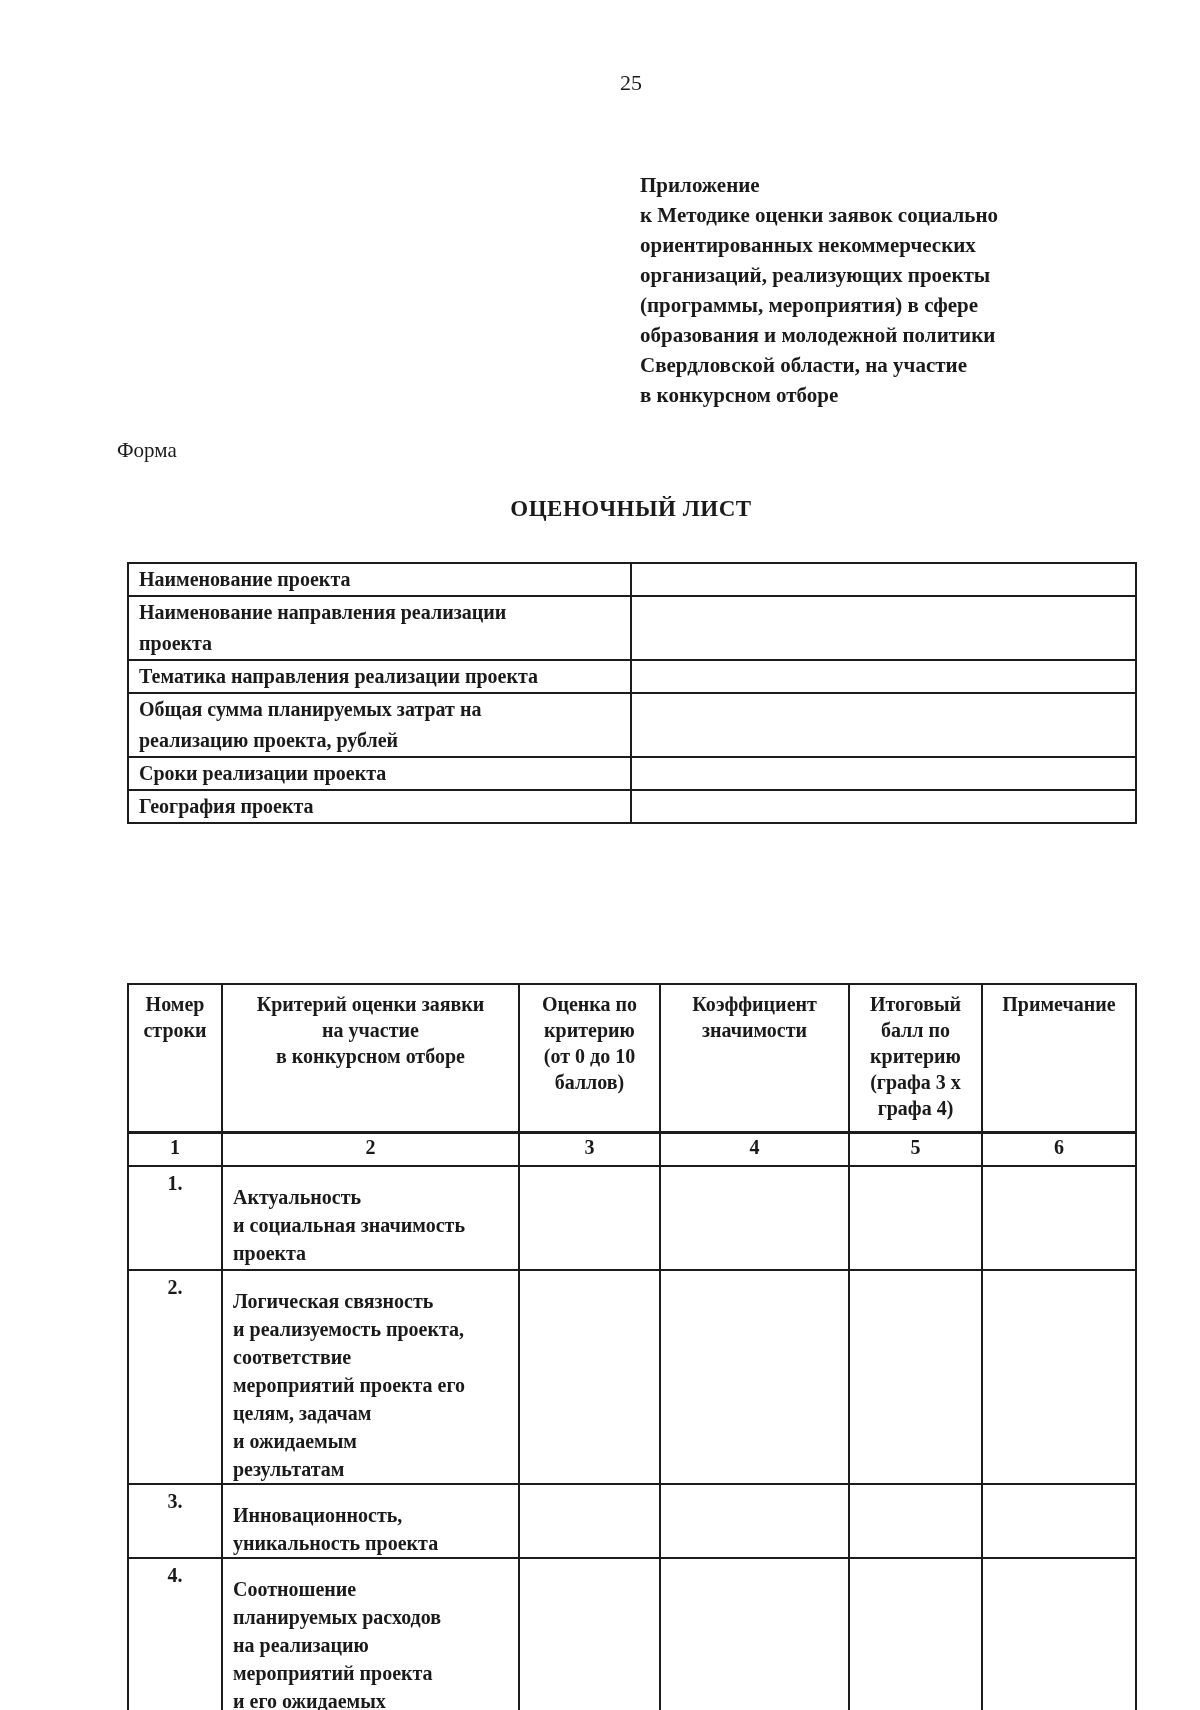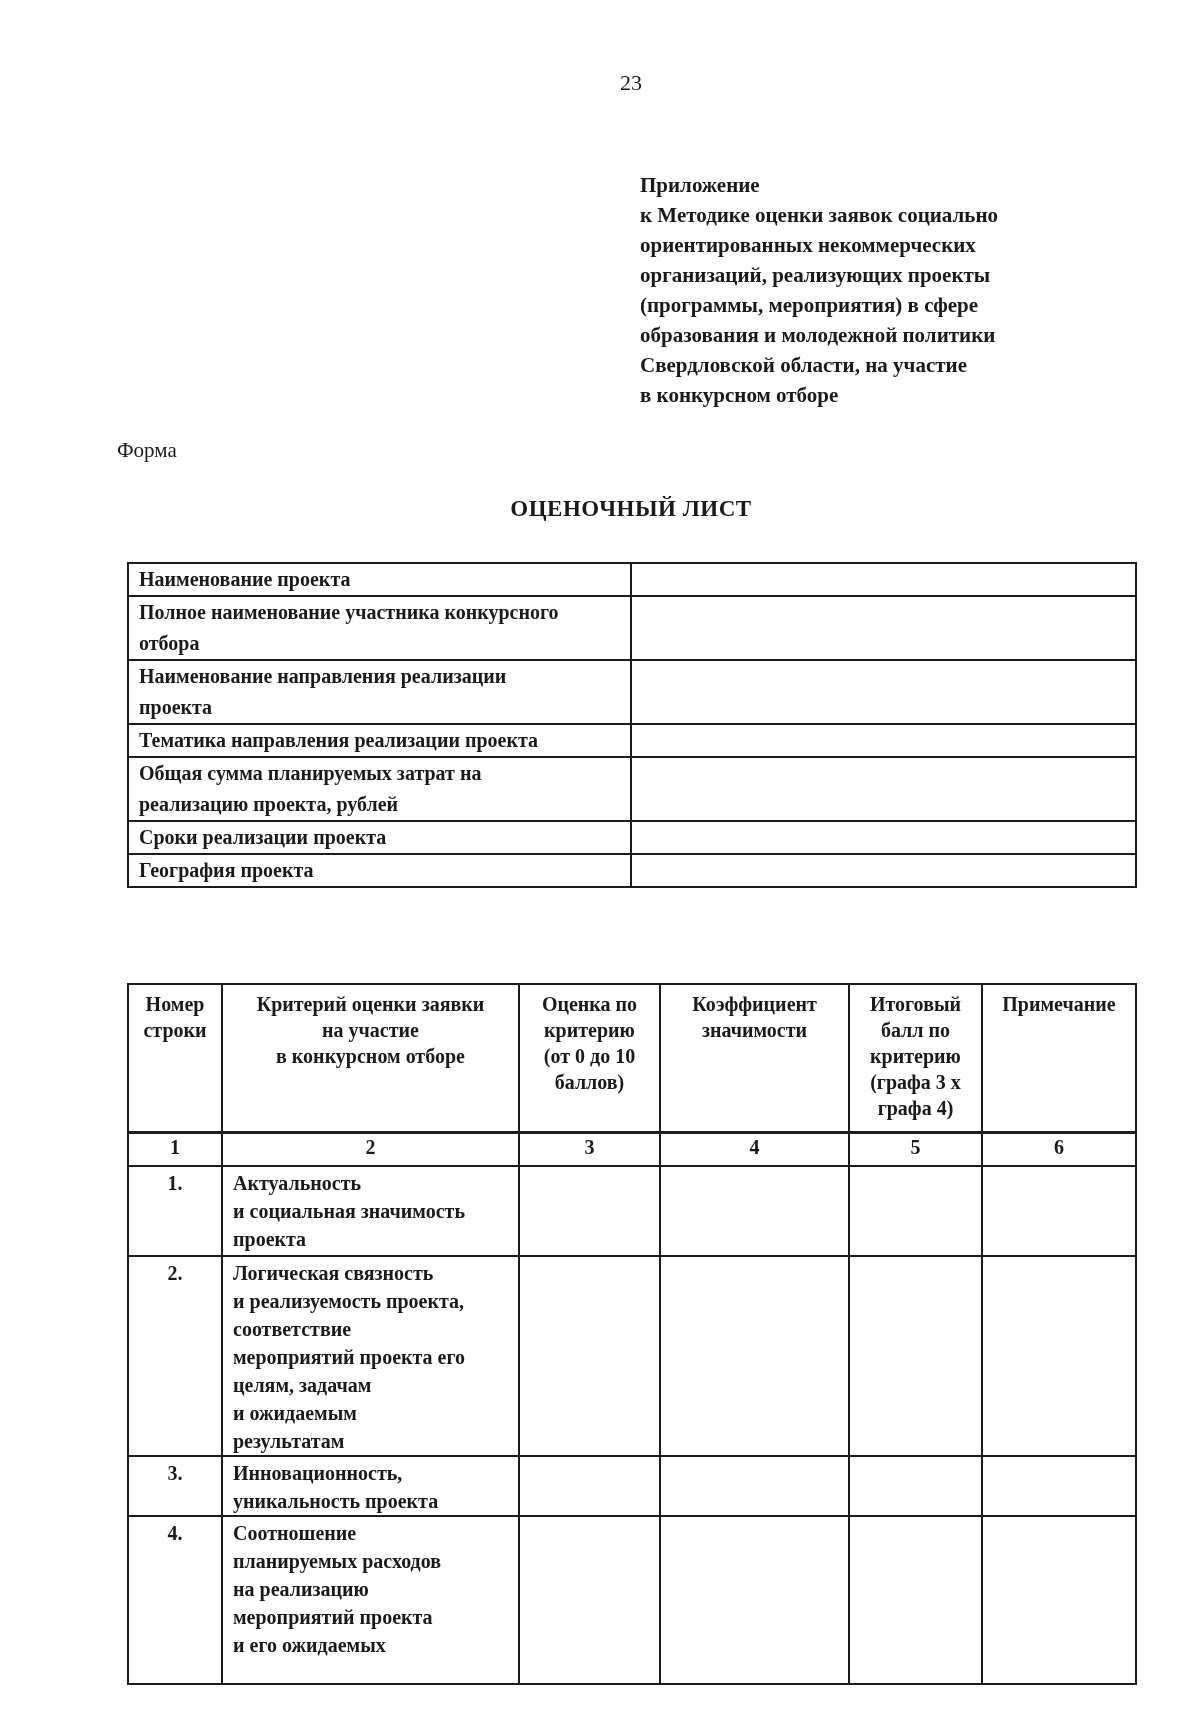--- a/index.html
+++ b/index.html
@@ -85,37 +85,37 @@
     line-height: 26px;
     text-align: center;
     height: 31px;
     vertical-align: top;
     padding: 0;
   }
   .criteria-table .body-row td {
     font-size: 20px;
     line-height: 28px;
     vertical-align: top;
-    padding: 2px 6px 0 10px;
+    padding: 16px 6px 0 10px;
   }
   .criteria-table .body-row td.num {
     text-align: center;
     padding: 2px 0 0 0;
   }
   .criteria-table .row-1 td { height: 86px; }
   .criteria-table .row-2 td { height: 196px; }
   .criteria-table .row-3 td { height: 54px; }
   .criteria-table .row-4 td { height: 164px; }
 </style>
 </head>
 <body>
 
 <div class="page">
 
-  <div class="page-number">23</div>
+  <div class="page-number">25</div>
 
   <div class="appendix pre">Приложение
 к Методике оценки заявок социально
 ориентированных некоммерческих
 организаций, реализующих проекты
 (программы, мероприятия) в сфере
 образования и молодежной политики
 Свердловской области, на участие
 в конкурсном отборе</div>
 
@@ -124,25 +124,20 @@
   <h1 class="doc-title">ОЦЕНОЧНЫЙ ЛИСТ</h1>
 
   <table class="info-table">
     <colgroup>
         <col style="width:503px">
         <col style="width:505px">
       </colgroup>
     <tbody>
       <tr>
         <td class="pre">Наименование проекта</td>
-        <td></td>
-      </tr>
-      <tr>
-        <td class="pre">Полное наименование участника конкурсного
-отбора</td>
         <td></td>
       </tr>
       <tr>
         <td class="pre">Наименование направления реализации
 проекта</td>
         <td></td>
       </tr>
       <tr>
         <td class="pre">Тематика направления реализации проекта</td>
         <td></td>

